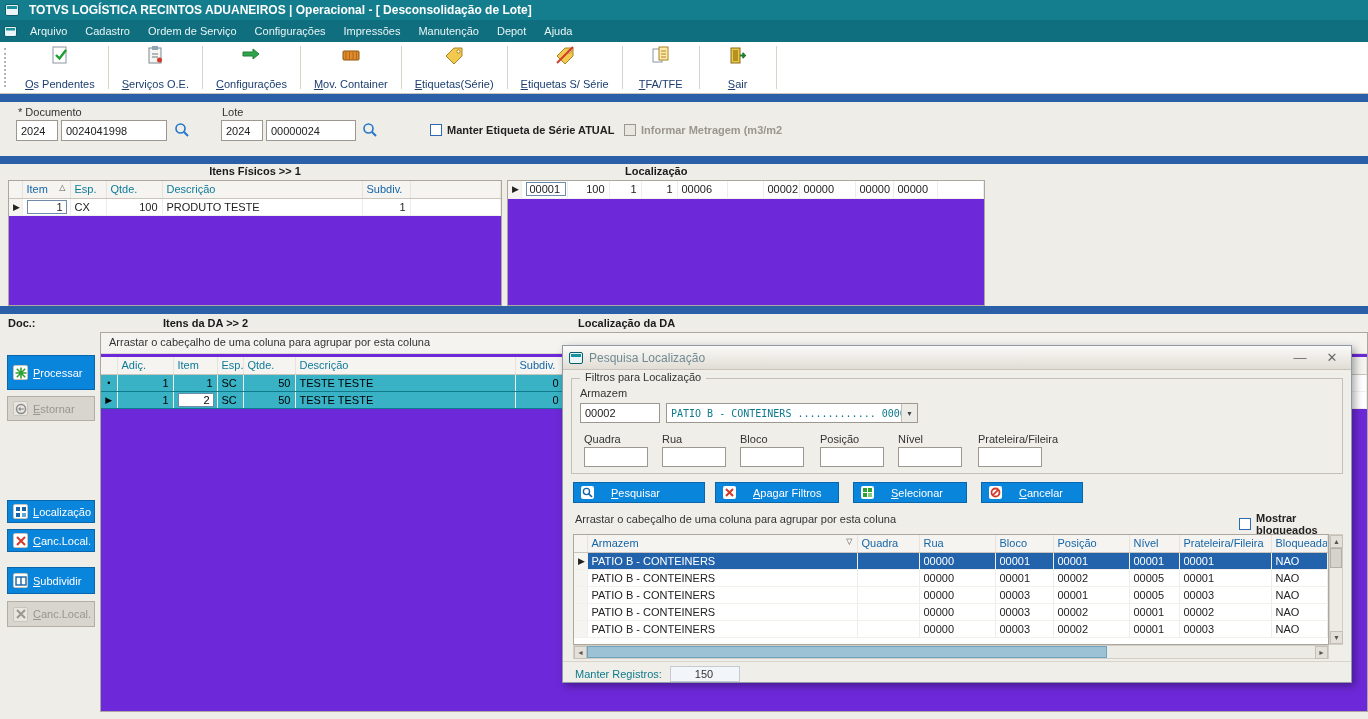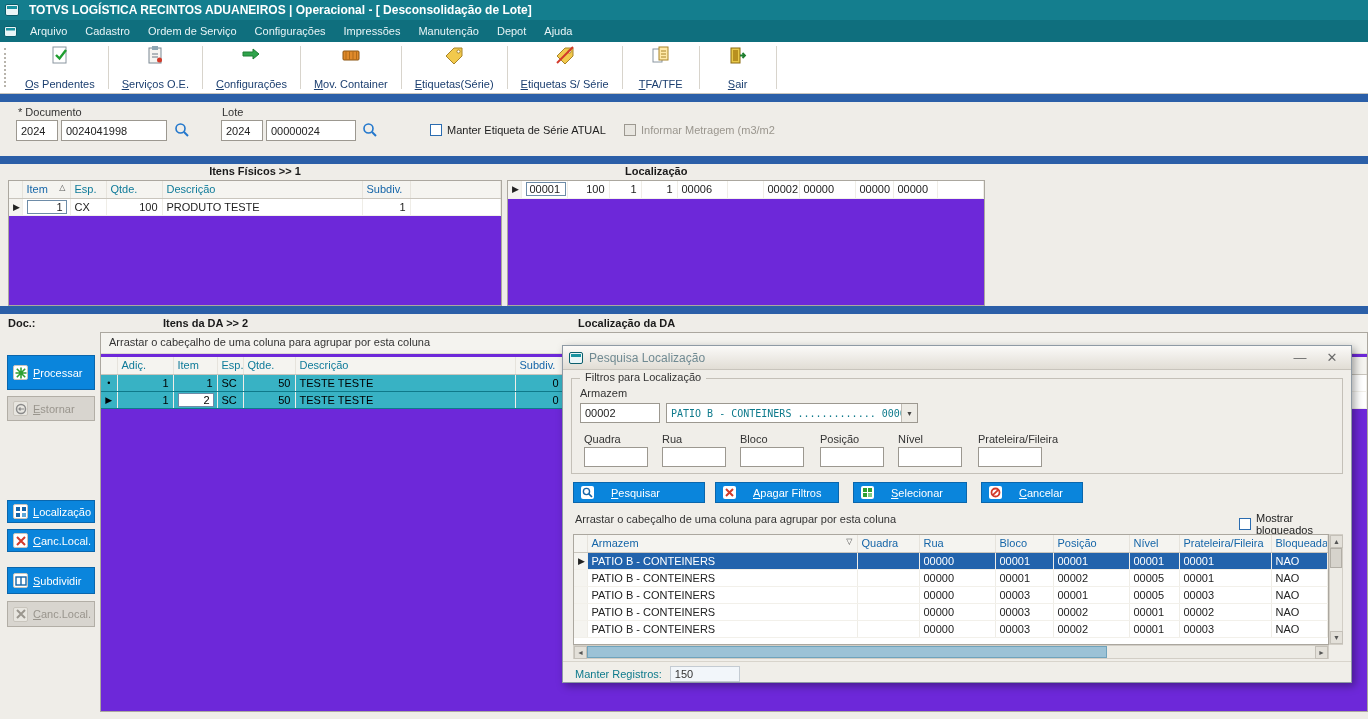--- a/index.html
+++ b/index.html
@@ -20,21 +20,21 @@
   .tb-label { color:#1B3E6F; font-size:11px; white-space:nowrap; display:block; }
   .tb-label::first-letter { text-decoration:underline; }
   .tb-sep { width:1px; background:#D8D4CC; margin:4px 1px; }
 
   .band { position:absolute; left:0; width:1368px; background:#2B5FA8; }
 
   
   .flabel { position:absolute; color:#333; }
   .inp { position:absolute; background:#fff; border:1px solid #9C9890; padding:1px 4px; font-family:"Liberation Sans",sans-serif; font-size:11px; color:#222; }
   .search-btn { position:absolute; width:20px; height:20px; display:flex; align-items:center; justify-content:center; cursor:pointer; }
-  .chk { position:absolute; display:flex; align-items:center; gap:5px; cursor:default; }
+  .chk { position:absolute; display:flex; align-items:center; gap:5px; cursor:default;font-weight:bold; }
   .chk .box { width:12px; height:12px; background:#fff; border:1px solid #2B6CB0; flex:none; }
   .chk.disabled .box { border-color:#9C9890; background:#E8E6E0; }
   .chk.disabled .clabel { color:#9A968E; }
 
   .sec-title { position:absolute; font-weight:bold; color:#1A1A1A; }
 
   
   .gridbox { position:absolute; background:#6d28d9; border:1px solid #ABA79F; overflow:hidden; }
   table.grid { border-collapse:collapse; table-layout:fixed; width:100%; background:#fff; font-size:11px; }
   table.grid th { font-weight:normal; text-align:left; padding:1px 4px; border-bottom:1px solid #C9C5BD; border-right:1px solid #E6E3DC; background:#F5F4F0; height:17px; white-space:nowrap; overflow:hidden; }
@@ -76,21 +76,21 @@
 
   
   .vscroll { position:absolute; width:14px; background:#EDEBE5; border:1px solid #D2CEC6; display:flex; flex-direction:column; }
   .hscroll { position:absolute; height:14px; background:#EDEBE5; border:1px solid #D2CEC6; display:flex; flex-direction:row; align-items:stretch; }
   .sc-arrow { flex:none; width:13px; height:13px; background:#E3E0D9; border:1px solid #C4C0B8; display:flex; align-items:center; justify-content:center; font-size:7px; color:#555; }
   .hthumb { background:#9CC2D6; border:1px solid #6FA3BC; margin:0; }
   .vthumb { background:#D6D3CC; border:1px solid #B2AEA6; height:20px; }
 
   .total-row { position:absolute; left:0; width:100%; border-top:1px solid #D8D4CC; padding:4px 12px 0 12px; display:flex; align-items:center; gap:8px; }
   .total-label { color:#0E7A8C; }
-  .total-box { background:#F2F6FA; border:1px solid #C4CBD2; padding:1px 4px; min-width:70px; color:#333; }
+  .total-box { background:#F2F6FA; border:1px solid #C4CBD2; padding:1px 24px; min-width:70px; color:#333; }
 </style>
 </head>
 <body>
 
 <div id="screen">
 
   <div class="titlebar">
     <span class="menu-icon">
       <svg width="14" height="12">
           <rect x="0.5" y="0.5" width="13" height="11" rx="1.5" fill="#EAF5F7" stroke="#0B5E6C"></rect>

